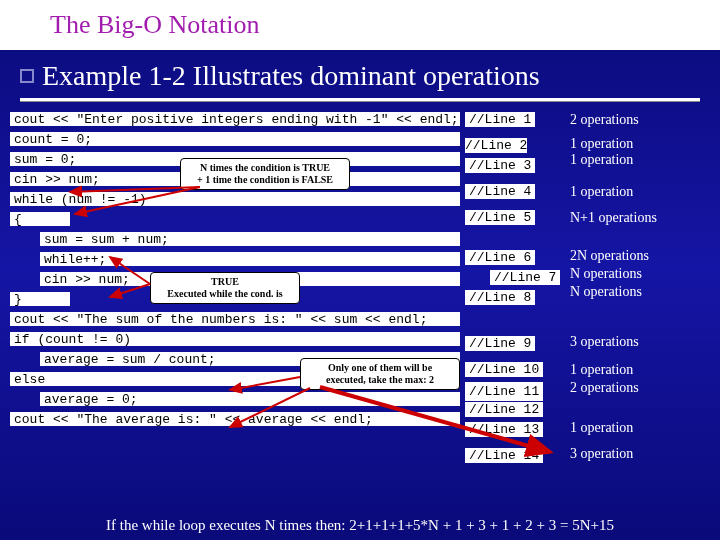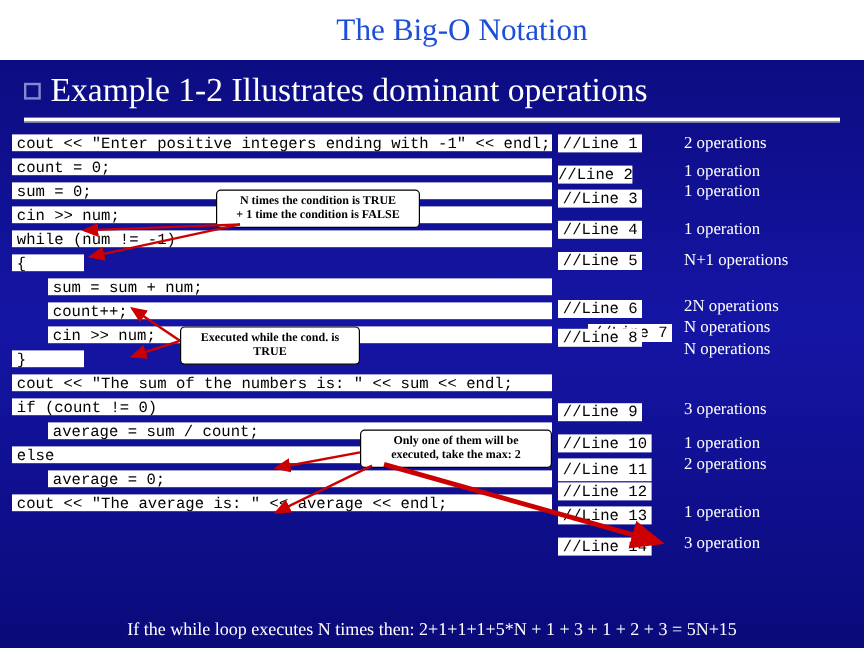--- a/index.html
+++ b/index.html
@@ -8,22 +8,21 @@
     height: 540px;
     background: linear-gradient(to bottom, #0a0a7a 0%, #1515a5 50%, #0a0a7a 100%);
     font-family: "Times New Roman", serif;
     position: relative;
     overflow: hidden;
   }
   .title {
     background: #ffffff;
     padding: 10px 0 10px 50px;
     font-size: 26px;
-    color: #1d4ed8;
-    text-align: center;
+    color: #a21caf;
   }
   .subtitle-row {
     display: flex;
     align-items: center;
     padding: 10px 0 4px 20px;
     color: #ffffff;
   }
   .square-bullet {
     width: 14px;
     height: 14px;
@@ -108,38 +107,38 @@
 
 <div class="code-area">
 
   <div class="code-line" style="top:0">cout &lt;&lt; "Enter positive integers ending with -1" &lt;&lt; endl;</div>
   <div class="code-line" style="margin-top:6px">count = 0;</div>
   <div class="code-line">sum = 0;</div>
   <div class="code-line" style="margin-top:6px">cin &gt;&gt; num;</div>
   <div class="code-line" style="margin-top:6px">while (num != -1)</div>
   <div class="code-line brace">{</div>
   <div class="code-line indent1">sum = sum + num;</div>
-  <div class="code-line indent1">count++;</div>
+  <div class="code-line indent1">while++;</div>
   <div class="code-line indent1">cin &gt;&gt; num;</div>
   <div class="code-line brace">}</div>
   <div class="code-line" style="margin-top:6px">cout &lt;&lt; "The sum of the numbers is: " &lt;&lt; sum &lt;&lt; endl;</div>
   <div class="code-line" style="margin-top:6px">if (count != 0)</div>
   <div class="code-line indent1">average = sum / count;</div>
   <div class="code-line">else</div>
   <div class="code-line indent1">average = 0;</div>
   <div class="code-line" style="margin-top:6px">cout &lt;&lt; "The average is: " &lt;&lt; average &lt;&lt; endl;</div>
 
   <div class="comment-col" style="left:465px; top:10px; background:#fff; padding:0 4px">//Line 1</div>
   <div class="comment-col" style="left:465px; top:36px; background:#fff; padding:0 0">//Line 2</div>
   <div class="comment-col" style="left:465px; top:56px; background:#fff; padding:0 4px">//Line 3</div>
   <div class="comment-col" style="left:465px; top:82px; background:#fff; padding:0 4px">//Line 4</div>
   <div class="comment-col" style="left:465px; top:108px; background:#fff; padding:0 4px">//Line 5</div>
   <div class="comment-col" style="left:465px; top:148px; background:#fff; padding:0 4px">//Line 6</div>
   <div class="comment-col" style="left:490px; top:168px; background:#fff; padding:0 4px">//Line 7</div>
-  <div class="comment-col" style="left:465px; top:172px; background:#fff; padding:0 4px">//Line 8</div>
+  <div class="comment-col" style="left:465px; top:188px; background:#fff; padding:0 4px">//Line 8</div>
   <div class="comment-col" style="left:465px; top:234px; background:#fff; padding:0 4px">//Line 9</div>
   <div class="comment-col" style="left:465px; top:260px; background:#fff; padding:0 4px">//Line 10</div>
   <div class="comment-col" style="left:465px; top:280px; background:#fff; padding:2px 4px">//Line 11</div>
   <div class="comment-col" style="left:465px; top:300px; background:#fff; padding:0 4px">//Line 12</div>
   <div class="comment-col" style="left:465px; top:320px; background:#fff; padding:0 4px">//Line 13</div>
   <div class="comment-col" style="left:465px; top:346px; background:#fff; padding:0 4px">//Line 14</div>
 
   <div class="annot" style="left:570px; top:10px">2 operations</div>
   <div class="annot" style="left:570px; top:34px">1  operation</div>
   <div class="annot" style="left:570px; top:50px">1  operation</div>
@@ -152,22 +151,22 @@
   <div class="annot" style="left:570px; top:260px">1  operation</div>
   <div class="annot" style="left:570px; top:278px">2  operations</div>
   <div class="annot" style="left:570px; top:318px">1  operation</div>
   <div class="annot" style="left:570px; top:344px">3  operation</div>
 
   <div class="callout" style="left:180px; top:56px; width:170px">
     <div>N times the condition is TRUE</div>
     <div>+ 1 time the condition is FALSE</div>
   </div>
   <div class="callout" style="left:150px; top:170px; width:150px">
+    <div>TRUE</div>
     <div>Executed while the cond. is</div>
-    <div>TRUE</div>
   </div>
   <div class="callout" style="left:300px; top:256px; width:160px">
     <div>Only one of them will be</div>
     <div>executed, take the max: 2</div>
   </div>
 
   <svg class="arrow" style="left:0; top:0" width="560" height="360">
     <defs>
       <marker id="ah" markerWidth="8" markerHeight="8" refX="6" refY="3" orient="auto">
         <path d="M0,0 L7,3 L0,6 Z" fill="#cc0000"></path>

